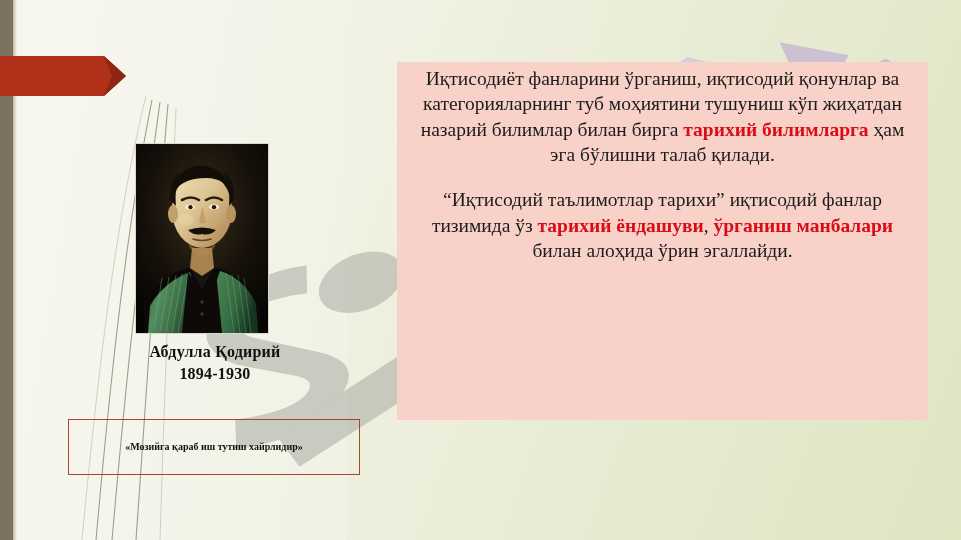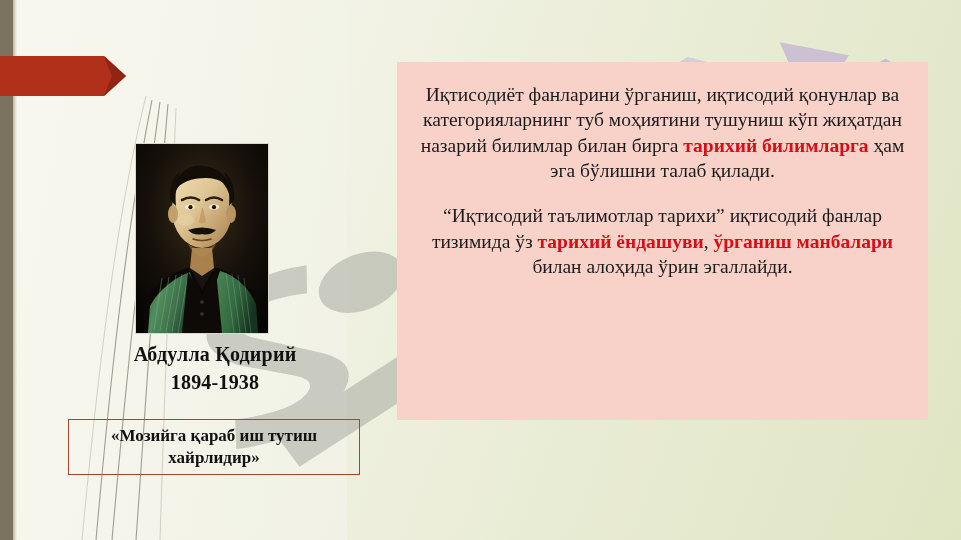--- a/index.html
+++ b/index.html
@@ -86,54 +86,54 @@
   }
   .portrait svg { display: block; }
 
   
   .caption {
     position: absolute;
     left: 70px; top: 341px;
     width: 290px;
     text-align: center;
     font-weight: bold;
-    font-size: 20px;
+    font-size: 16px;
     color: #111111;
     line-height: 1.38;
     letter-spacing: 0.2px;
   }
 
   
   .quote-box {
     position: absolute;
     left: 68px; top: 419px;
     width: 292px; height: 56px;
     border: 1.4px solid #a6462d;
     box-sizing: border-box;
     display: flex;
     align-items: center;
     justify-content: center;
   }
   .quote-box .qtext {
     text-align: center;
     font-weight: bold;
-    font-size: 17px;
+    font-size: 10px;
     color: #111111;
     line-height: 1.32;
     padding: 0 6px;
   }
 
   
   .pink-panel {
     position: absolute;
     left: 397px; top: 62px;
     width: 531px; height: 358px;
     background: #f8d2c9;
     box-sizing: border-box;
-    padding: 20px 14px 8px 14px;
+    padding: 4px 14px 8px 14px;
   }
   .pink-panel p {
     margin: 0 0 14px 0;
     text-align: center;
     font-size: 19.5px;
     line-height: 1.30;
     color: #1b1b1b;
   }
   .pink-panel p:last-child { margin-bottom: 8px; }
   .hl {
@@ -269,21 +269,21 @@
       <path d="M57 95 Q66 98 75 95" stroke="#6b4224" stroke-width="1.6" fill="none" stroke-linecap="round"></path>
 
       <path d="M52 100 Q66 110 80 100 Q74 112 66 113 Q58 112 52 100 Z" fill="#b38c55" opacity="0.5"></path>
 
       <ellipse cx="50" cy="76" rx="8" ry="6" fill="#f3e5bd" opacity="0.28"></ellipse>
     </svg>
   </div>
 
   <div class="caption">
     <div>Абдулла Қодирий</div>
-    <div>1894-1938</div>
+    <div>1894-1930</div>
   </div>
 
   <div class="quote-box">
     <div class="qtext">«Мозийга қараб иш тутиш хайрлидир»</div>
   </div>
 
   <div class="pink-panel">
     <p><span>Иқтисодиёт фанларини ўрганиш, иқтисодий қонунлар ва категорияларнинг туб моҳиятини тушуниш кўп жиҳатдан назарий билимлар билан бирга </span><span class="hl">тарихий билимларга</span><span> ҳам эга бўлишни талаб қилади.</span></p>
     <div class="spacer-gap"></div>
     <p><span>“Иқтисодий таълимотлар тарихи” иқтисодий фанлар тизимида ўз </span><span class="hl">тарихий ёндашуви</span><span>, </span><span class="hl">ўрганиш манбалари</span><span> билан алоҳида ўрин эгаллайди.</span></p>

